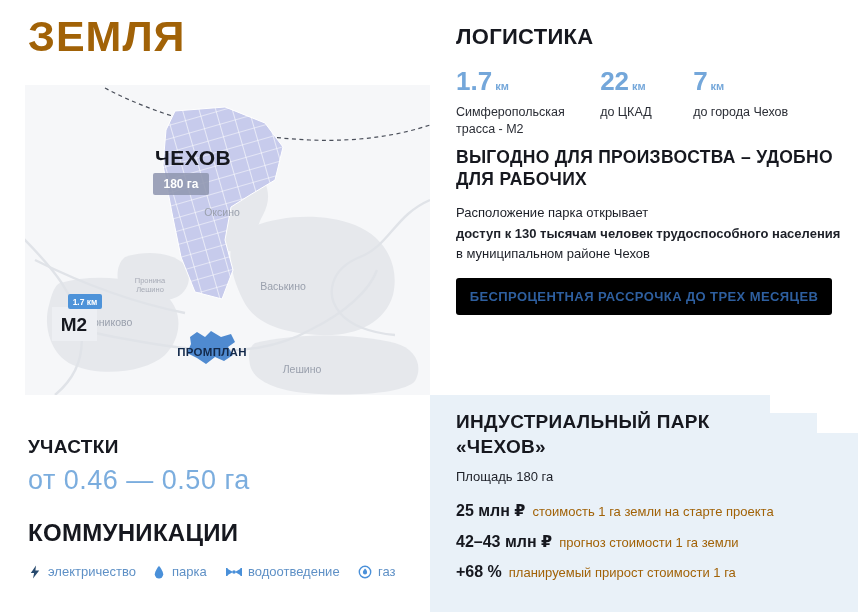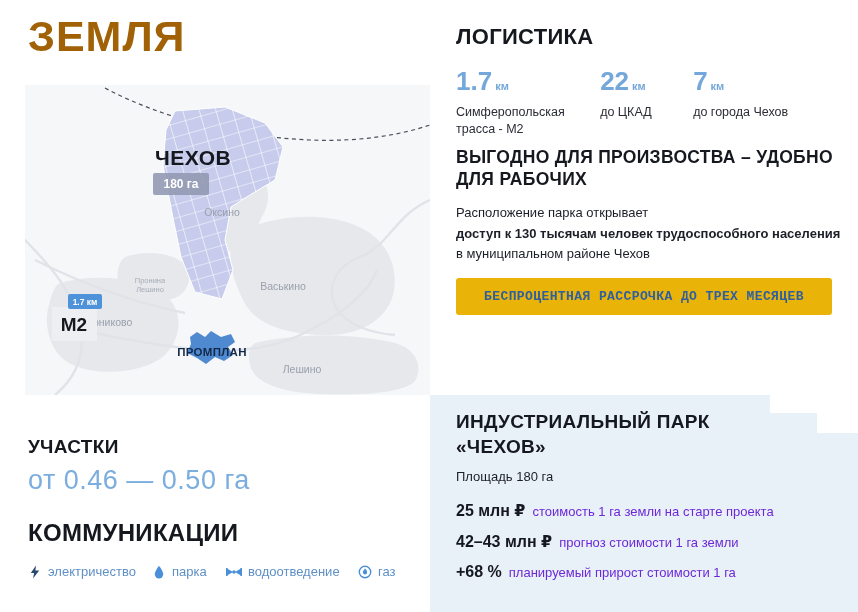--- a/index.html
+++ b/index.html
@@ -31,23 +31,23 @@
 
   
   .benefit{position:absolute;left:456px;top:147px;width:394px;}
   .benefit h2{font-size:17.5px;line-height:1.24;}
   .benefit .text{font-size:13px;line-height:1.55;margin-top:13px;color:#1c1f27;}
   .benefit .text span{display:block;}
   .benefit .b{font-weight:700;}
 
   .cta{
     position:absolute;left:456px;top:278px;width:376px;height:37px;
-    background:#eab308;border:none;border-radius:3px;
+    background:#000000;border:none;border-radius:3px;
     color:#2e5f9f;font-weight:800;font-size:13px;letter-spacing:.4px;
-    font-family:Liberation Mono, monospace;cursor:pointer;
+    font-family:Liberation Sans, sans-serif;cursor:pointer;
   }
 
   
   .plots{position:absolute;left:28px;top:436px;}
   .plots h2{font-size:19px;}
   .plots .range{font-size:27px;color:#7badde;margin-top:7px;font-weight:500;letter-spacing:.5px;}
 
   .comms{position:absolute;left:28px;top:519px;width:402px;height:70px;}
   .comms h2{font-size:24px;}
   .comm-item{position:absolute;top:45px;display:flex;align-items:center;gap:6px;}
@@ -59,21 +59,21 @@
     position:absolute;left:430px;top:395px;width:428px;height:217px;background:#e9f1f8;
     clip-path:polygon(0 0,340px 0,340px 18px,387px 18px,387px 38px,100% 38px,100% 100%,0 100%);
   }
   .park-inner{padding:14px 20px 0 26px;}
   .park-inner h2{font-size:19px;line-height:1.32;}
   .park-inner h2 span{display:block;}
   .park-area{font-size:13px;color:#1c1f27;margin-top:10px;}
   .park-stats{margin-top:17px;}
   .park-stat{margin-bottom:12px;}
   .park-stat .val{font-size:16px;font-weight:800;}
-  .park-stat .lbl{font-size:13px;color:#6d28d9;margin-left:7px;}
+  .park-stat .lbl{font-size:13px;color:#a16207;margin-left:7px;}
 </style>
 </head>
 <body>
 
 <div class="page">
 
   <h1 class="page-title">ЗЕМЛЯ</h1>
 
   <div class="map">
     <svg viewBox="0 0 405 310">

